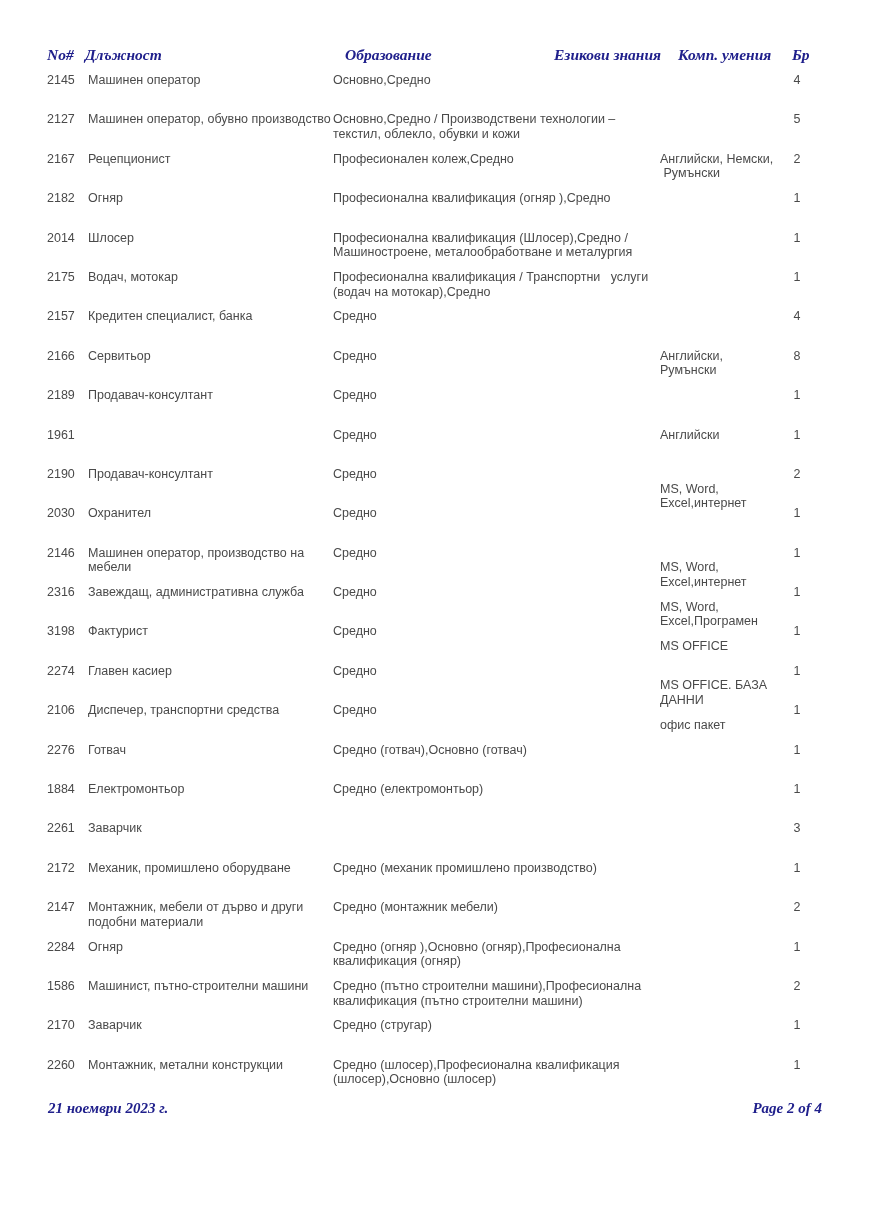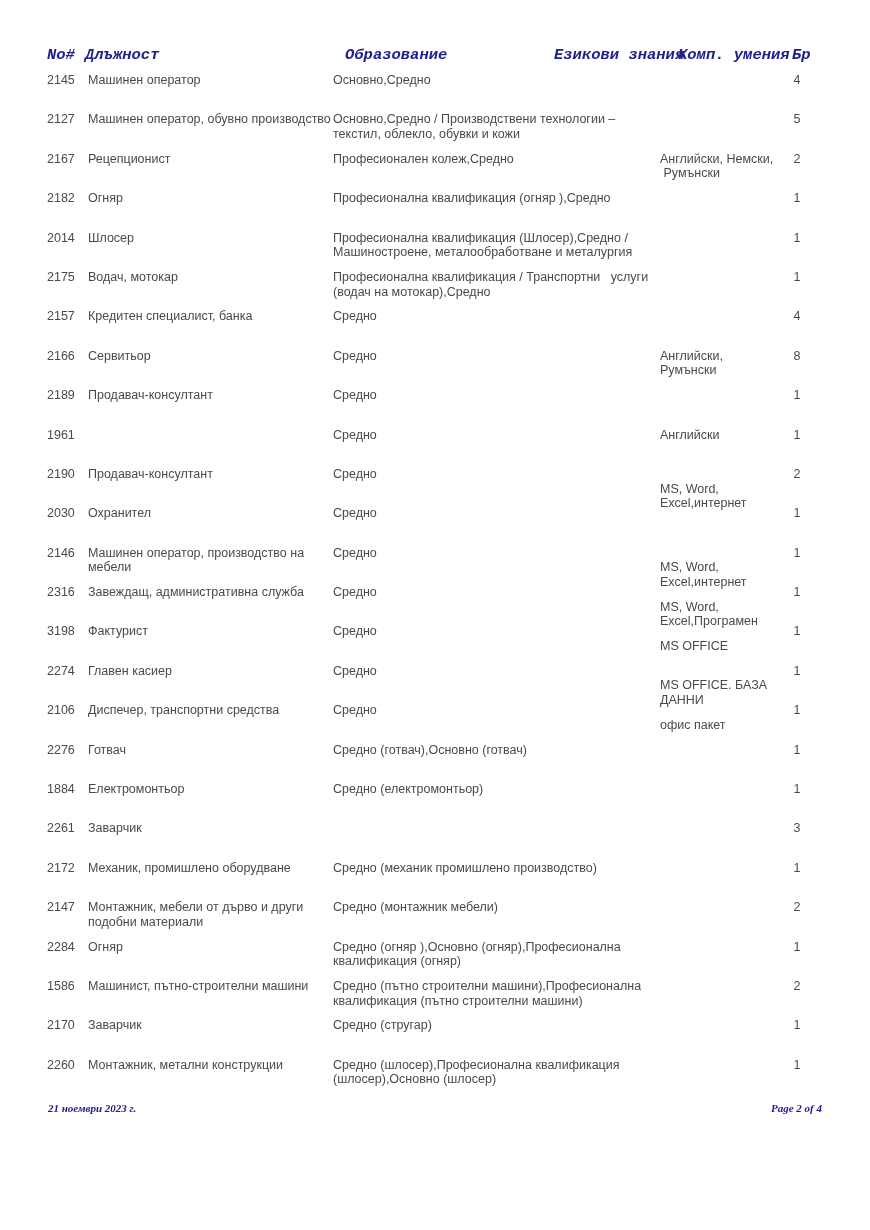--- a/index.html
+++ b/index.html
@@ -13,21 +13,21 @@
     width:870px;height:1230px;
     background:var(--c-bg);
     margin:0 auto;
     overflow:hidden;
     font-family:"Liberation Sans","DejaVu Sans",sans-serif;
   }
   
   .thead{position:absolute;top:46px;left:0;width:100%;height:20px;}
   .th{
     position:absolute;top:0;
-    font-family:Liberation Mono, monospace;
+    font-family:Liberation Serif, serif;
     font-weight:bold;font-style:italic;
     font-size:15.5px;line-height:18px;
     color:var(--c-header);
     white-space:nowrap;
   }
   .th-no{left:47px;}
   .th-position{left:85px;}
   .th-education{left:345px;}
   .th-languages{left:554px;}
   .th-computer{left:678px;}
@@ -46,21 +46,21 @@
   .c-pos{left:88px;width:246px;}
   .c-edu{left:333px;width:322px;}
   .c-skill{left:660px;width:126px;}
   .c-count{left:786px;width:22px;text-align:center;}
   
   .pfooter{position:absolute;top:1099px;left:0;width:100%;height:22px;}
   .pfooter .f{
     position:absolute;top:0;
     font-family:"Liberation Serif","DejaVu Serif",serif;
     font-weight:bold;font-style:italic;
-    font-size:11px;line-height:18px;
+    font-size:15px;line-height:18px;
     color:var(--c-header);
     white-space:nowrap;
   }
   .f-date{left:48px;}
   .f-page{right:48px;}
 </style>
 </head>
 <body>
 
 <div class="page">

